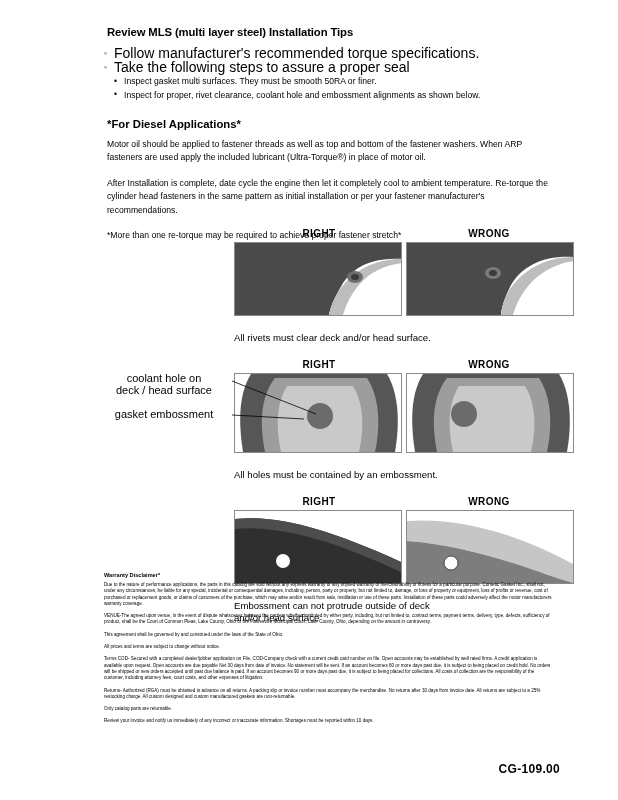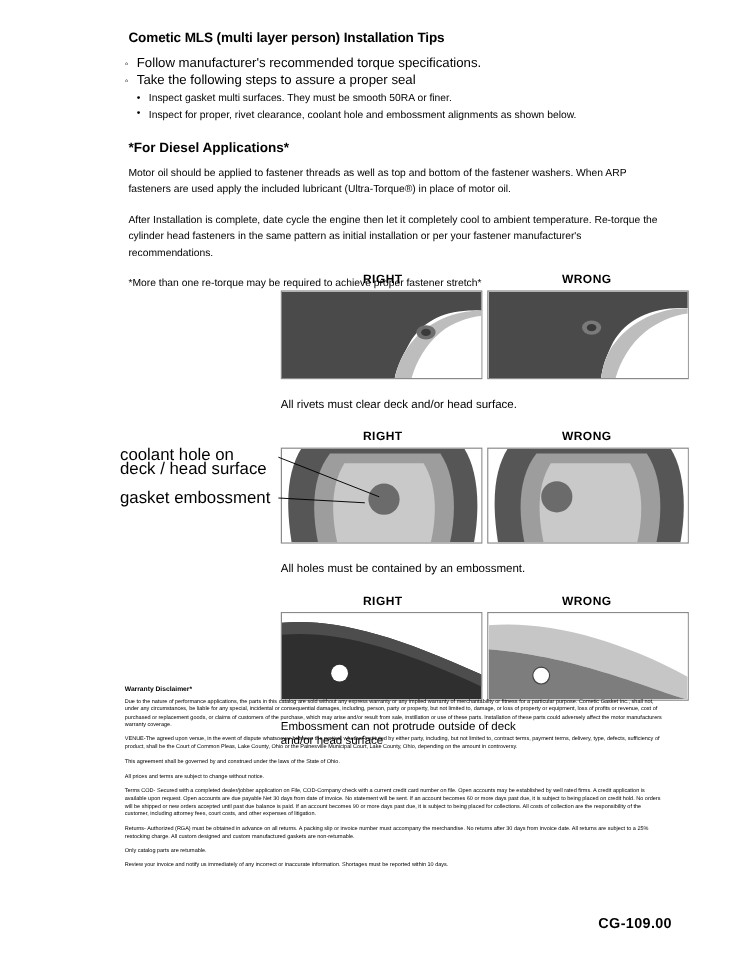--- a/index.html
+++ b/index.html
@@ -33,21 +33,21 @@
     font-weight: bold;
     margin: 0 0 9px 3px;
     letter-spacing: -0.1px;
   }
   ul.bullets {
     list-style: none;
     margin: 0;
     padding: 0;
   }
   ul.bullets > li {
-    font-size: 11px;
+    font-size: 14px;
     line-height: 13.5px;
     position: relative;
     padding-left: 10px;
     margin-bottom: 0.5px;
   }
   ul.bullets > li::before {
     content: "\25E6";
     position: absolute;
     left: 0;
     top: -0.5px;
@@ -135,22 +135,22 @@
     font-size: 9.6px;
   }
   .fig-caption.two {
     line-height: 12px;
   }
   svg { display: block; }
 
   
   .callout {
     position: absolute;
-    font-size: 14px;
-    text-align: left;
+    font-size: 11px;
+    text-align: center;
     line-height: 11.5px;
   }
 
   
   .warranty {
     position: absolute;
     left: 104px;
     top: 572px;
     width: 450px;
   }
@@ -173,21 +173,21 @@
     letter-spacing: 0.3px;
     font-weight: bold;
   }
 </style>
 </head>
 <body>
 
 <div class="page">
 
   <div class="content">
-    <h1 class="title">Cometic MLS (multi layer person) Installation Tips</h1>
+    <h1 class="title">Review MLS (multi layer steel) Installation Tips</h1>
 
     <ul class="bullets">
       <li>Follow manufacturer's recommended torque specifications.</li>
       <li>Take the following steps to assure a proper seal</li>
     </ul>
     <ul class="subbullets">
       <li>Inspect gasket multi surfaces.  They must be smooth 50RA or finer.</li>
       <li>Inspect for proper, rivet clearance, coolant hole and embossment alignments as shown below.</li>
     </ul>
 

